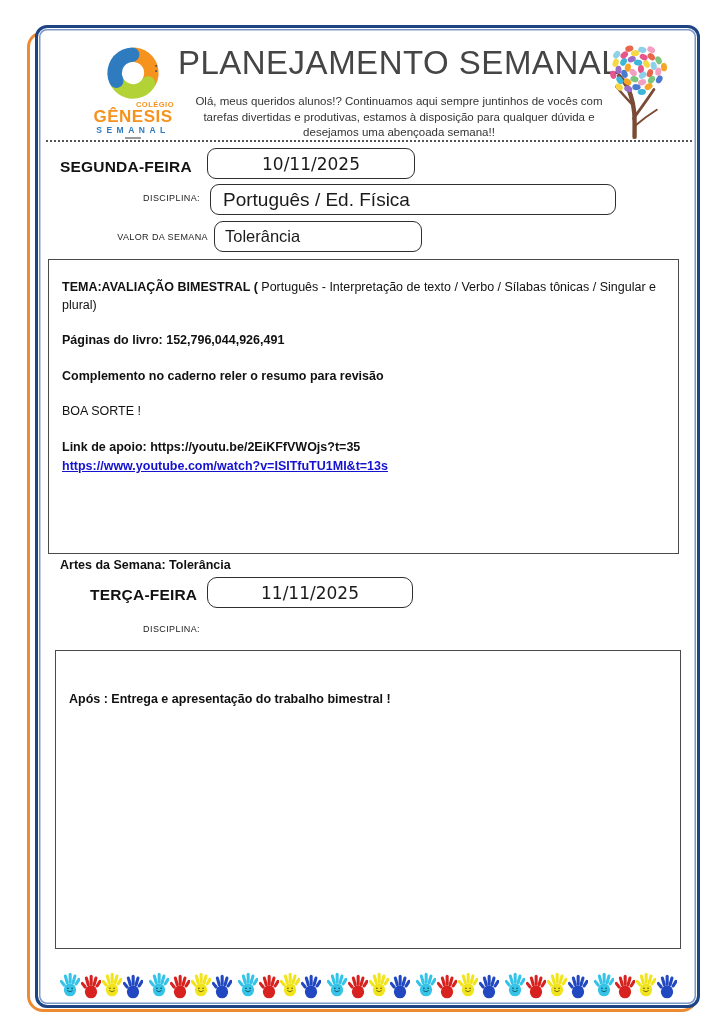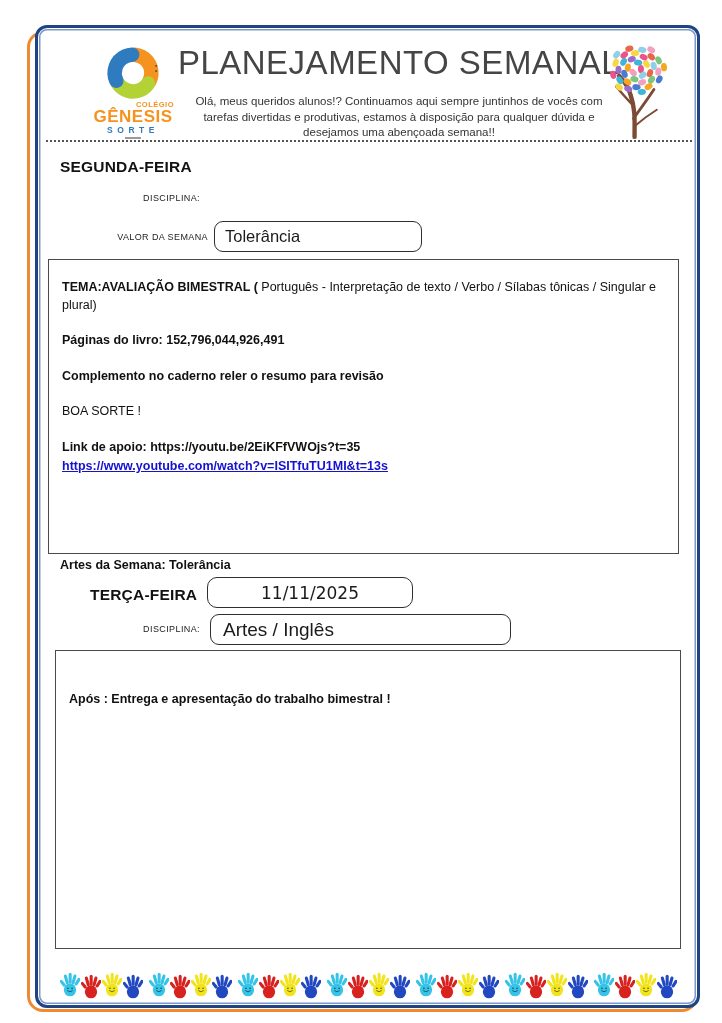--- a/index.html
+++ b/index.html
@@ -55,21 +55,21 @@
     <div class="abs logo-block">
       <svg class="logo-swirl" width="58" height="58" viewBox="-30 -30 60 60">
         <g fill="none" stroke-linecap="round" stroke-width="15">
           <circle r="19" stroke-dasharray="37 82.4" transform="rotate(-85)" stroke="#f6921e"></circle>
           <circle r="19" stroke-dasharray="37 82.4" transform="rotate(35)" stroke="#b2d235"></circle>
           <circle r="19" stroke-dasharray="37 82.4" transform="rotate(155)" stroke="#2e7bbf"></circle>
         </g>
       </svg>
       <div class="logo-l1">COLÉGIO</div>
       <div class="logo-l2">GÊNESIS</div>
-      <div class="logo-l3">SORTE</div>
+      <div class="logo-l3">SEMANAL</div>
       <div class="logo-tagline"></div>
     </div>
 
     <div class="abs colon-mark">:</div>
 
     <div class="abs header-text">
       <div class="doc-title">PLANEJAMENTO SEMANAL</div>
       <div class="doc-sub">
         <div>Olá, meus queridos alunos!? Continuamos aqui sempre  juntinhos de vocês com</div>
         <div>tarefas divertidas e produtivas, estamos à disposição para qualquer dúvida e</div>
@@ -120,22 +120,28 @@
           <ellipse cx="53.5" cy="56.6" rx="3.1" ry="4.3" fill="#3db7d9" transform="rotate(81 53.5 56.6)"></ellipse>
           <ellipse cx="27.6" cy="18.1" rx="3.1" ry="4.3" fill="#8ed0e8" transform="rotate(218 27.6 18.1)"></ellipse>
           <ellipse cx="76.4" cy="31.0" rx="3.1" ry="4.3" fill="#f5a623" transform="rotate(356 76.4 31.0)"></ellipse>
           <ellipse cx="30.1" cy="51.4" rx="3.1" ry="4.3" fill="#f7d842" transform="rotate(133 30.1 51.4)"></ellipse>
         </g>
     </svg>
 
     <div class="abs dotted-rule"></div>
 
     <div class="abs day-label" style="left:22px;top:130px;">SEGUNDA-FEIRA</div>
+    <div class="abs field-box center" style="left:169px;top:120px;width:206px;height:29px;">
+      <span class="date-text">10/11/2025</span>
+    </div>
 
     <div class="abs field-label" style="left:60px;top:165px;width:102px;">DISCIPLINA:</div>
+    <div class="abs field-box" style="left:172px;top:156px;width:404px;height:29px;">
+      <span class="disc-text">Português / Ed. Física</span>
+    </div>
 
     <div class="abs field-label" style="left:60px;top:204px;width:110px;">VALOR DA SEMANA</div>
     <div class="abs field-box" style="left:176px;top:193px;width:206px;height:29px;">
       <span class="valor-text">Tolerância</span>
     </div>
 
     <div class="abs content-box" style="left:10px;top:231px;width:629px;height:293px;">
       <div class="inner">
         <p><span class="b">TEMA:AVALIAÇÃO  BIMESTRAL (</span><span> Português - Interpretação de texto / Verbo / Sílabas tônicas / Singular e plural)</span></p>
         <p class="b">Páginas do livro: 152,796,044,926,491</p>
@@ -147,23 +153,20 @@
     </div>
 
     <div class="abs valor-footer" style="left:22px;top:530px;">Artes da Semana: Tolerância</div>
 
     <div class="abs day-label" style="left:52px;top:558px;">TERÇA-FEIRA</div>
     <div class="abs field-box center" style="left:169px;top:549px;width:204px;height:29px;border-radius:10px;">
       <span class="date-text">11/11/2025</span>
     </div>
 
     <div class="abs field-label" style="left:60px;top:596px;width:102px;">DISCIPLINA:</div>
-    <div class="abs field-box" style="left:172px;top:586px;width:299px;height:29px;">
-      <span class="disc-text">Artes / Inglês</span>
-    </div>
 
     <div class="abs content-box" style="left:17px;top:622px;width:624px;height:297px;">
       <div class="inner" style="padding-top:40px;">
         <p class="b">Após :  Entrega e apresentação do trabalho bimestral !</p>
       </div>
     </div>
 
     <div class="abs hands-row">
         <span style="margin-right:1px;display:inline-flex;">
           <svg class="hand" width="20" height="28" viewBox="0 0 26 34" style="margin-bottom:2px;">

